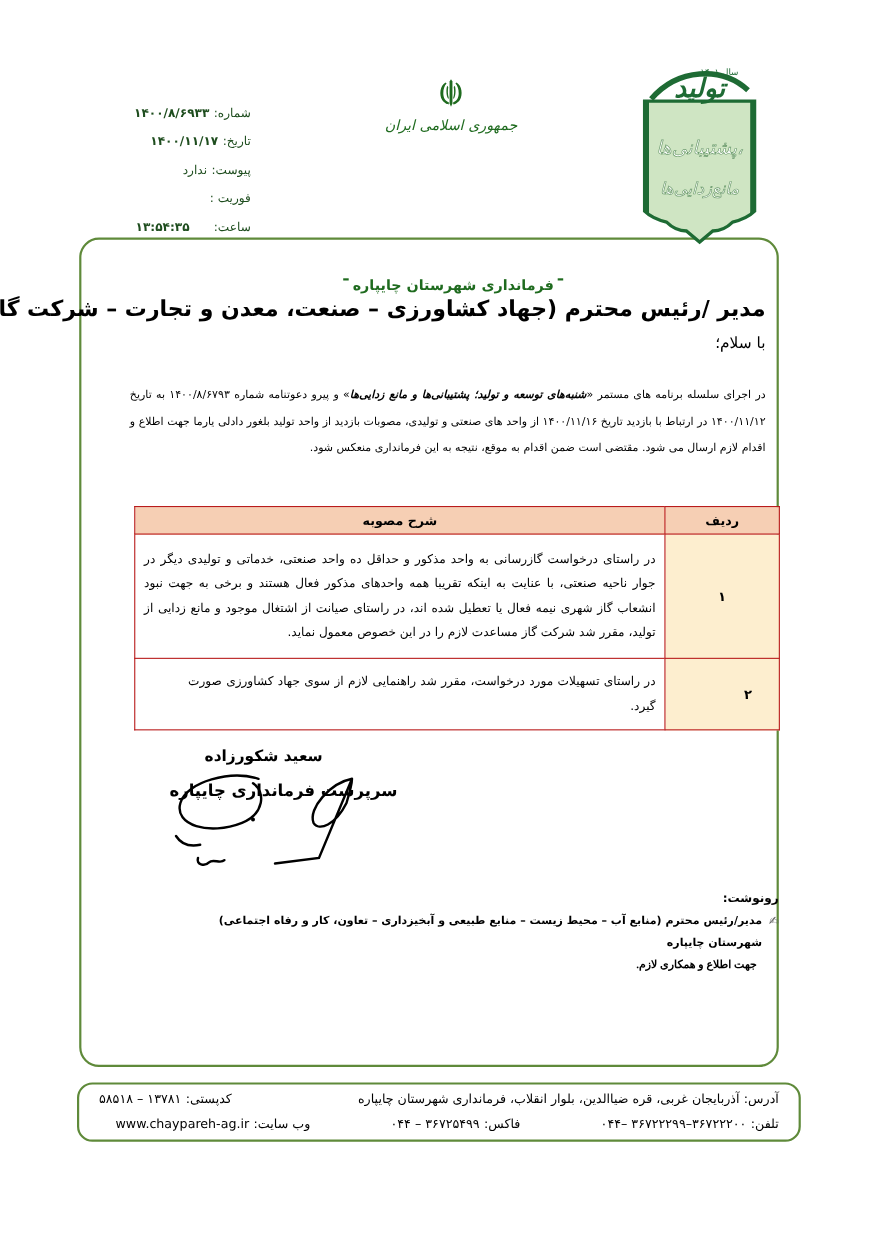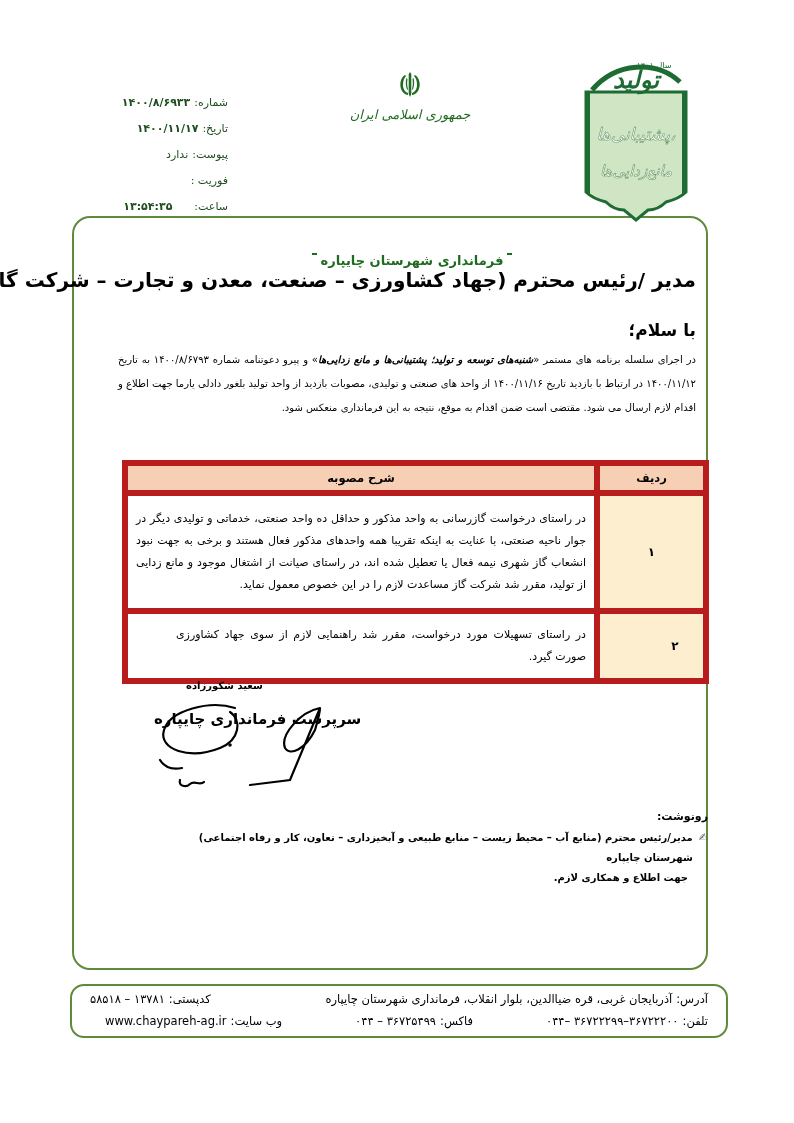--- a/index.html
+++ b/index.html
@@ -23,44 +23,44 @@
   .gov-dash.left { max-width: 8px; }
 
   
   .badge { position: absolute; left: 576px; top: 52px; width: 120px; height: 175px; }
 
   
   .frame { position: absolute; left: 72px; top: 216px; width: 632px; height: 750px;
            border: 2px solid #5f8a3a; border-radius: 18px; }
 
   .recipient { position: absolute; right: 98px; top: 268px; font-size: 20px; font-weight: bold; direction: rtl; white-space: nowrap; }
-  .salute { position: absolute; right: 98px; top: 304px; font-size: 17px; font-weight: bold; direction: rtl; margin-top: 16px; }
+  .salute { position: absolute; right: 98px; top: 304px; font-size: 14px; font-weight: normal; direction: rtl; }
   .body-text { position: absolute; left: 118px; right: 98px; top: 348px; direction: rtl; text-align: justify;
                font-size: 10px; line-height: 24px; }
   .body-text .cal { font-family: "DejaVu Serif", serif; font-style: italic; font-weight: bold; }
 
   
   .tbl { position: absolute; left: 122px; top: 460px; width: 587px; border-collapse: collapse; direction: rtl; font-size: 11px; }
-  .tbl th, .tbl td { border: 6px solid #b91c1c; }
+  .tbl th, .tbl td { border: 1px solid #b91c1c; }
   .tbl th { background: #f6cfb4; height: 22px; font-weight: bold; font-size: 11.5px; }
   .tbl td.idx { width: 54px; background: #fdeecf; text-align: center; font-weight: bold; font-size: 12px; }
   .tbl td.desc { padding: 4px 8px; line-height: 22px; text-align: justify; }
   .tbl tr.r1 td { height: 104px; }
   .tbl tr.r2 td { height: 56px; padding-left: 48px; }
 
   
-  .sig-name { position: absolute; left: 186px; top: 680px; font-size: 10px; font-weight: bold; direction: rtl; white-space: nowrap; }
+  .sig-name { position: absolute; left: 186px; top: 680px; font-size: 14px; font-weight: bold; direction: rtl; white-space: nowrap; }
   .sig-title { position: absolute; left: 154px; top: 710px; font-size: 15px; font-weight: bold; direction: rtl; white-space: nowrap; }
   .sig-scribble { position: absolute; left: 130px; top: 690px; width: 220px; height: 110px; pointer-events: none; }
 
   
   .cc-label { position: absolute; right: 86px; top: 810px; font-size: 11px; font-weight: bold; direction: rtl; text-align: right; }
   .cc-body { position: absolute; right: 86px; top: 828px; width: 560px; direction: rtl; font-size: 10px; line-height: 20px; font-weight: bold; }
   .cc-line { display: flex; gap: 6px; }
-  .cc-line2 { padding-right: 20px; }
+  .cc-line2 { padding-right: 20px; font-family: Liberation Serif, serif; }
   .pen-icon { color: #666; font-weight: normal; font-size: 11px; }
 
   
   .footer { position: absolute; left: 70px; top: 984px; width: 654px; height: 50px;
             border: 2px solid #5f8a3a; border-radius: 14px; direction: rtl; font-size: 11.5px; }
   .f-row { position: absolute; left: 18px; right: 18px; display: flex; justify-content: space-between; white-space: nowrap; }
   .f-row1 { top: 6px; }
   .f-row2 { top: 28px; }
   .f-web { font-weight: normal; direction: ltr; margin-left: 15px; }
   .f-group { display: flex; gap: 4px; }

